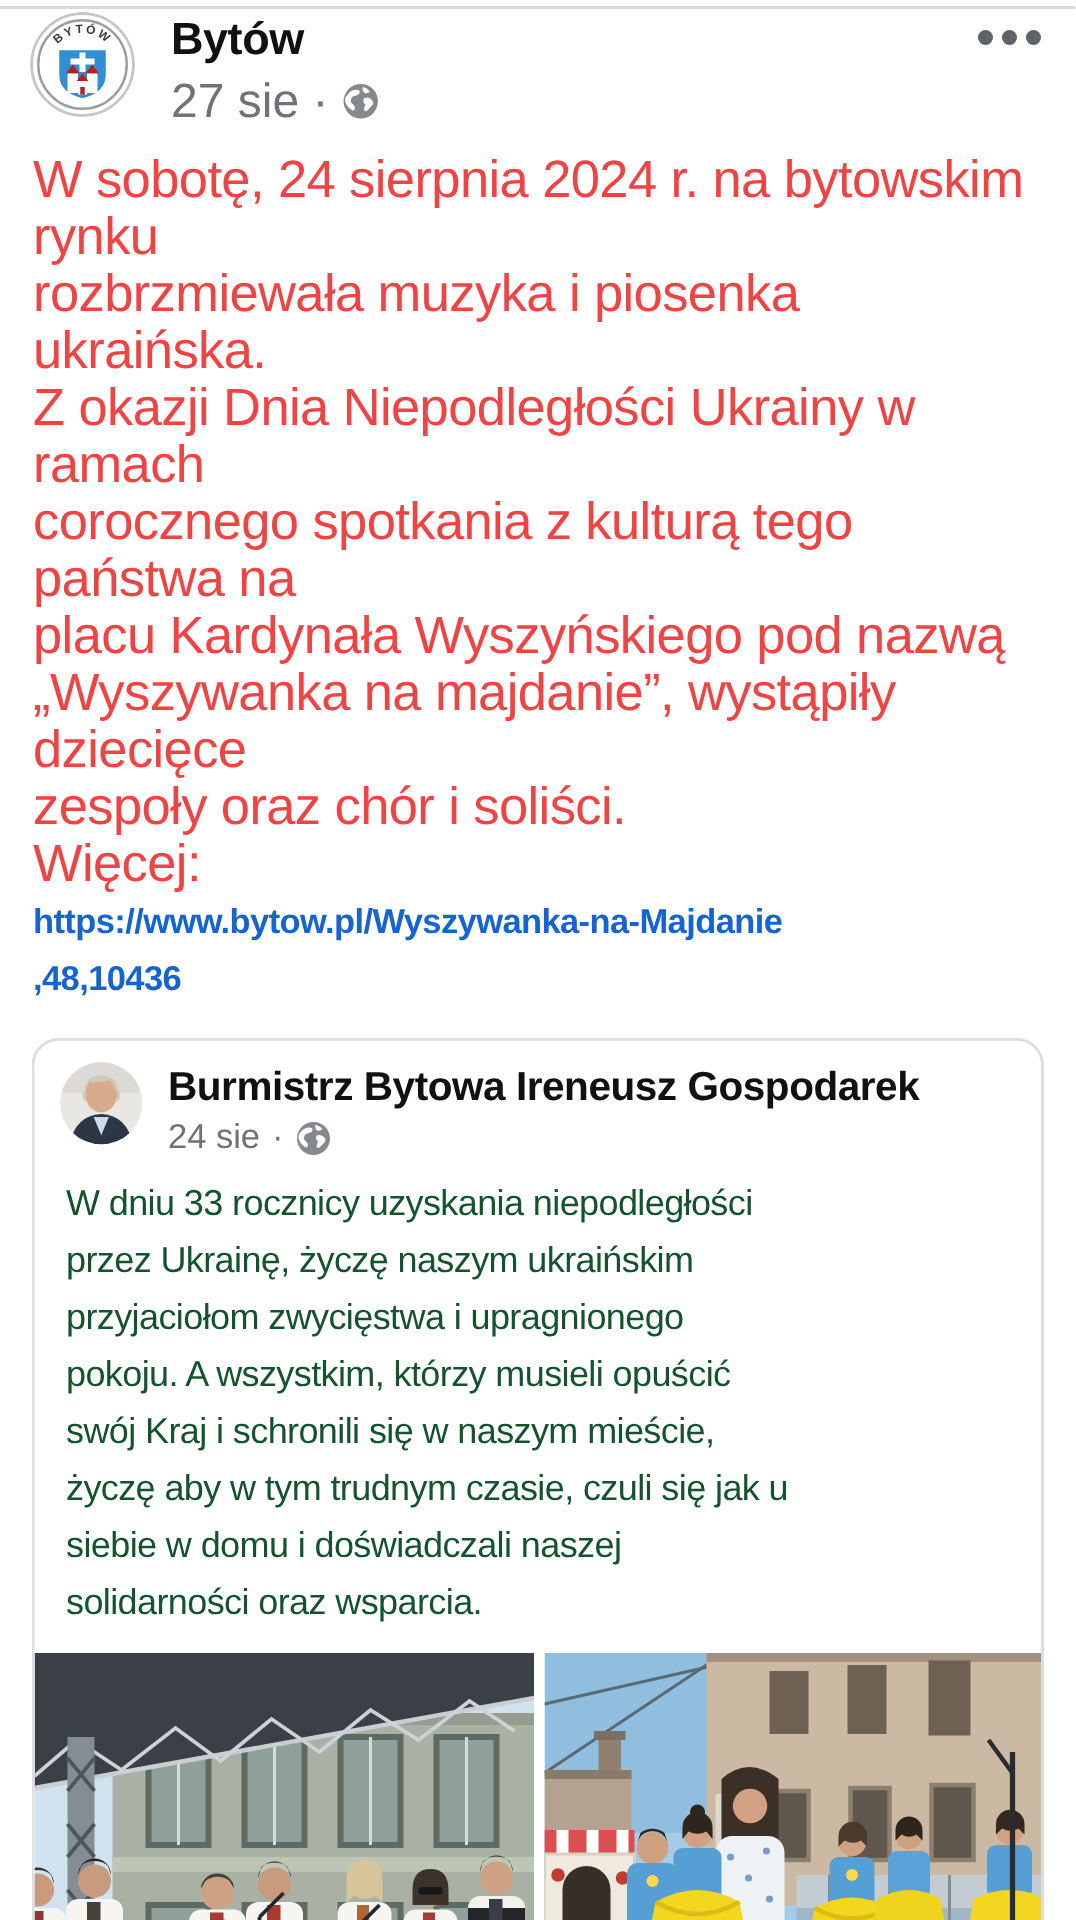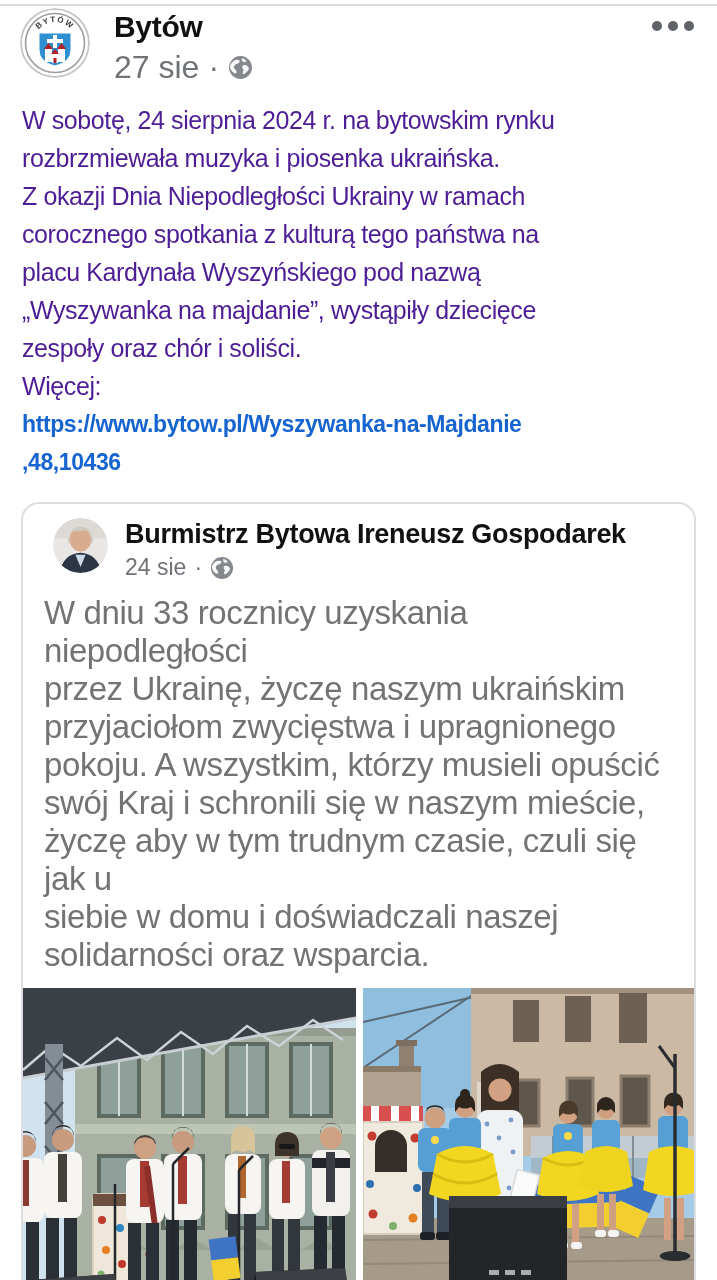--- a/index.html
+++ b/index.html
@@ -9,33 +9,33 @@
     -webkit-font-smoothing:antialiased;
   }
   .top-line{position:absolute;top:4px;left:0;width:717px;height:2px;background:#d8dadd;}
   .post-header{display:flex;align-items:flex-start;padding:8px 20px 0 20px;position:relative;}
   .avatar-lg{width:70px;height:70px;border-radius:50%;flex:0 0 auto;display:block;}
   .header-text{margin-left:24px;padding-top:1px;}
   .author-name{font-size:30px;font-weight:bold;line-height:36px;letter-spacing:-0.3px;color:#111;}
   .meta-row{display:flex;align-items:center;gap:9px;margin-top:4px;color:#6f7276;font-size:32px;}
   .dot-sep{color:#6f7276;}
   .menu-btn{margin-left:auto;padding:10px 2px;cursor:pointer;}
-  .post-body{margin:15px 22px 0 22px;font-size:25px;line-height:38px;letter-spacing:-0.4px;
-    white-space:pre-line;color:#4c1d95;}
+  .post-body{margin:15px 22px 0 22px;font-size:35px;line-height:38px;letter-spacing:-0.4px;
+    white-space:pre-line;color:#ef4444;}
   .post-link{display:block;margin:0 22px;font-size:23px;line-height:38px;letter-spacing:-0.4px;
     font-weight:bold;color:#1664cf;text-decoration:none;white-space:pre-line;cursor:pointer;}
   .shared-card{margin:21px 21px 0 21px;border:2px solid #dcdee2;border-bottom:none;
     border-radius:18px 18px 0 0;overflow:hidden;background:#fff;}
-  .shared-header{display:flex;align-items:flex-start;padding:14px 20px 0 30px;}
+  .shared-header{display:flex;align-items:flex-start;padding:14px 20px 0 17px;}
   .avatar-sm{width:55px;height:55px;border-radius:50%;flex:0 0 auto;display:block;}
   .shared-header-text{margin-left:17px;padding-top:0;}
   .shared-author{font-size:27px;font-weight:bold;line-height:33px;letter-spacing:-0.3px;color:#111;}
-  .shared-meta{display:flex;align-items:center;gap:8px;margin-top:3px;color:#6f7276;font-size:23px;}
-  .shared-body{margin:13px 21px 0 21px;font-size:33px;line-height:38px;letter-spacing:-0.4px;
-    white-space:pre-line;color:#737373;}
+  .shared-meta{display:flex;align-items:flex-end;gap:8px;margin-top:3px;color:#6f7276;font-size:23px;}
+  .shared-body{margin:13px 21px 0 21px;font-size:24px;line-height:38px;letter-spacing:-0.4px;
+    white-space:pre-line;color:#14532d;}
   .photo-grid{display:flex;gap:7px;margin-top:14px;}
   .photo{height:357px;display:block;cursor:pointer;}
   .photo-left{width:333px;}
   .photo-right{width:331px;}
   .photo svg{display:block;width:100%;height:100%;}
   .sliver-row{display:flex;gap:7px;margin-top:4px;}
   .sliver{height:9px;}
   .sliver-left{width:333px;background:#cfe3f1;}
   .sliver-right{width:331px;background:#d9e5ee;}
 </style>

